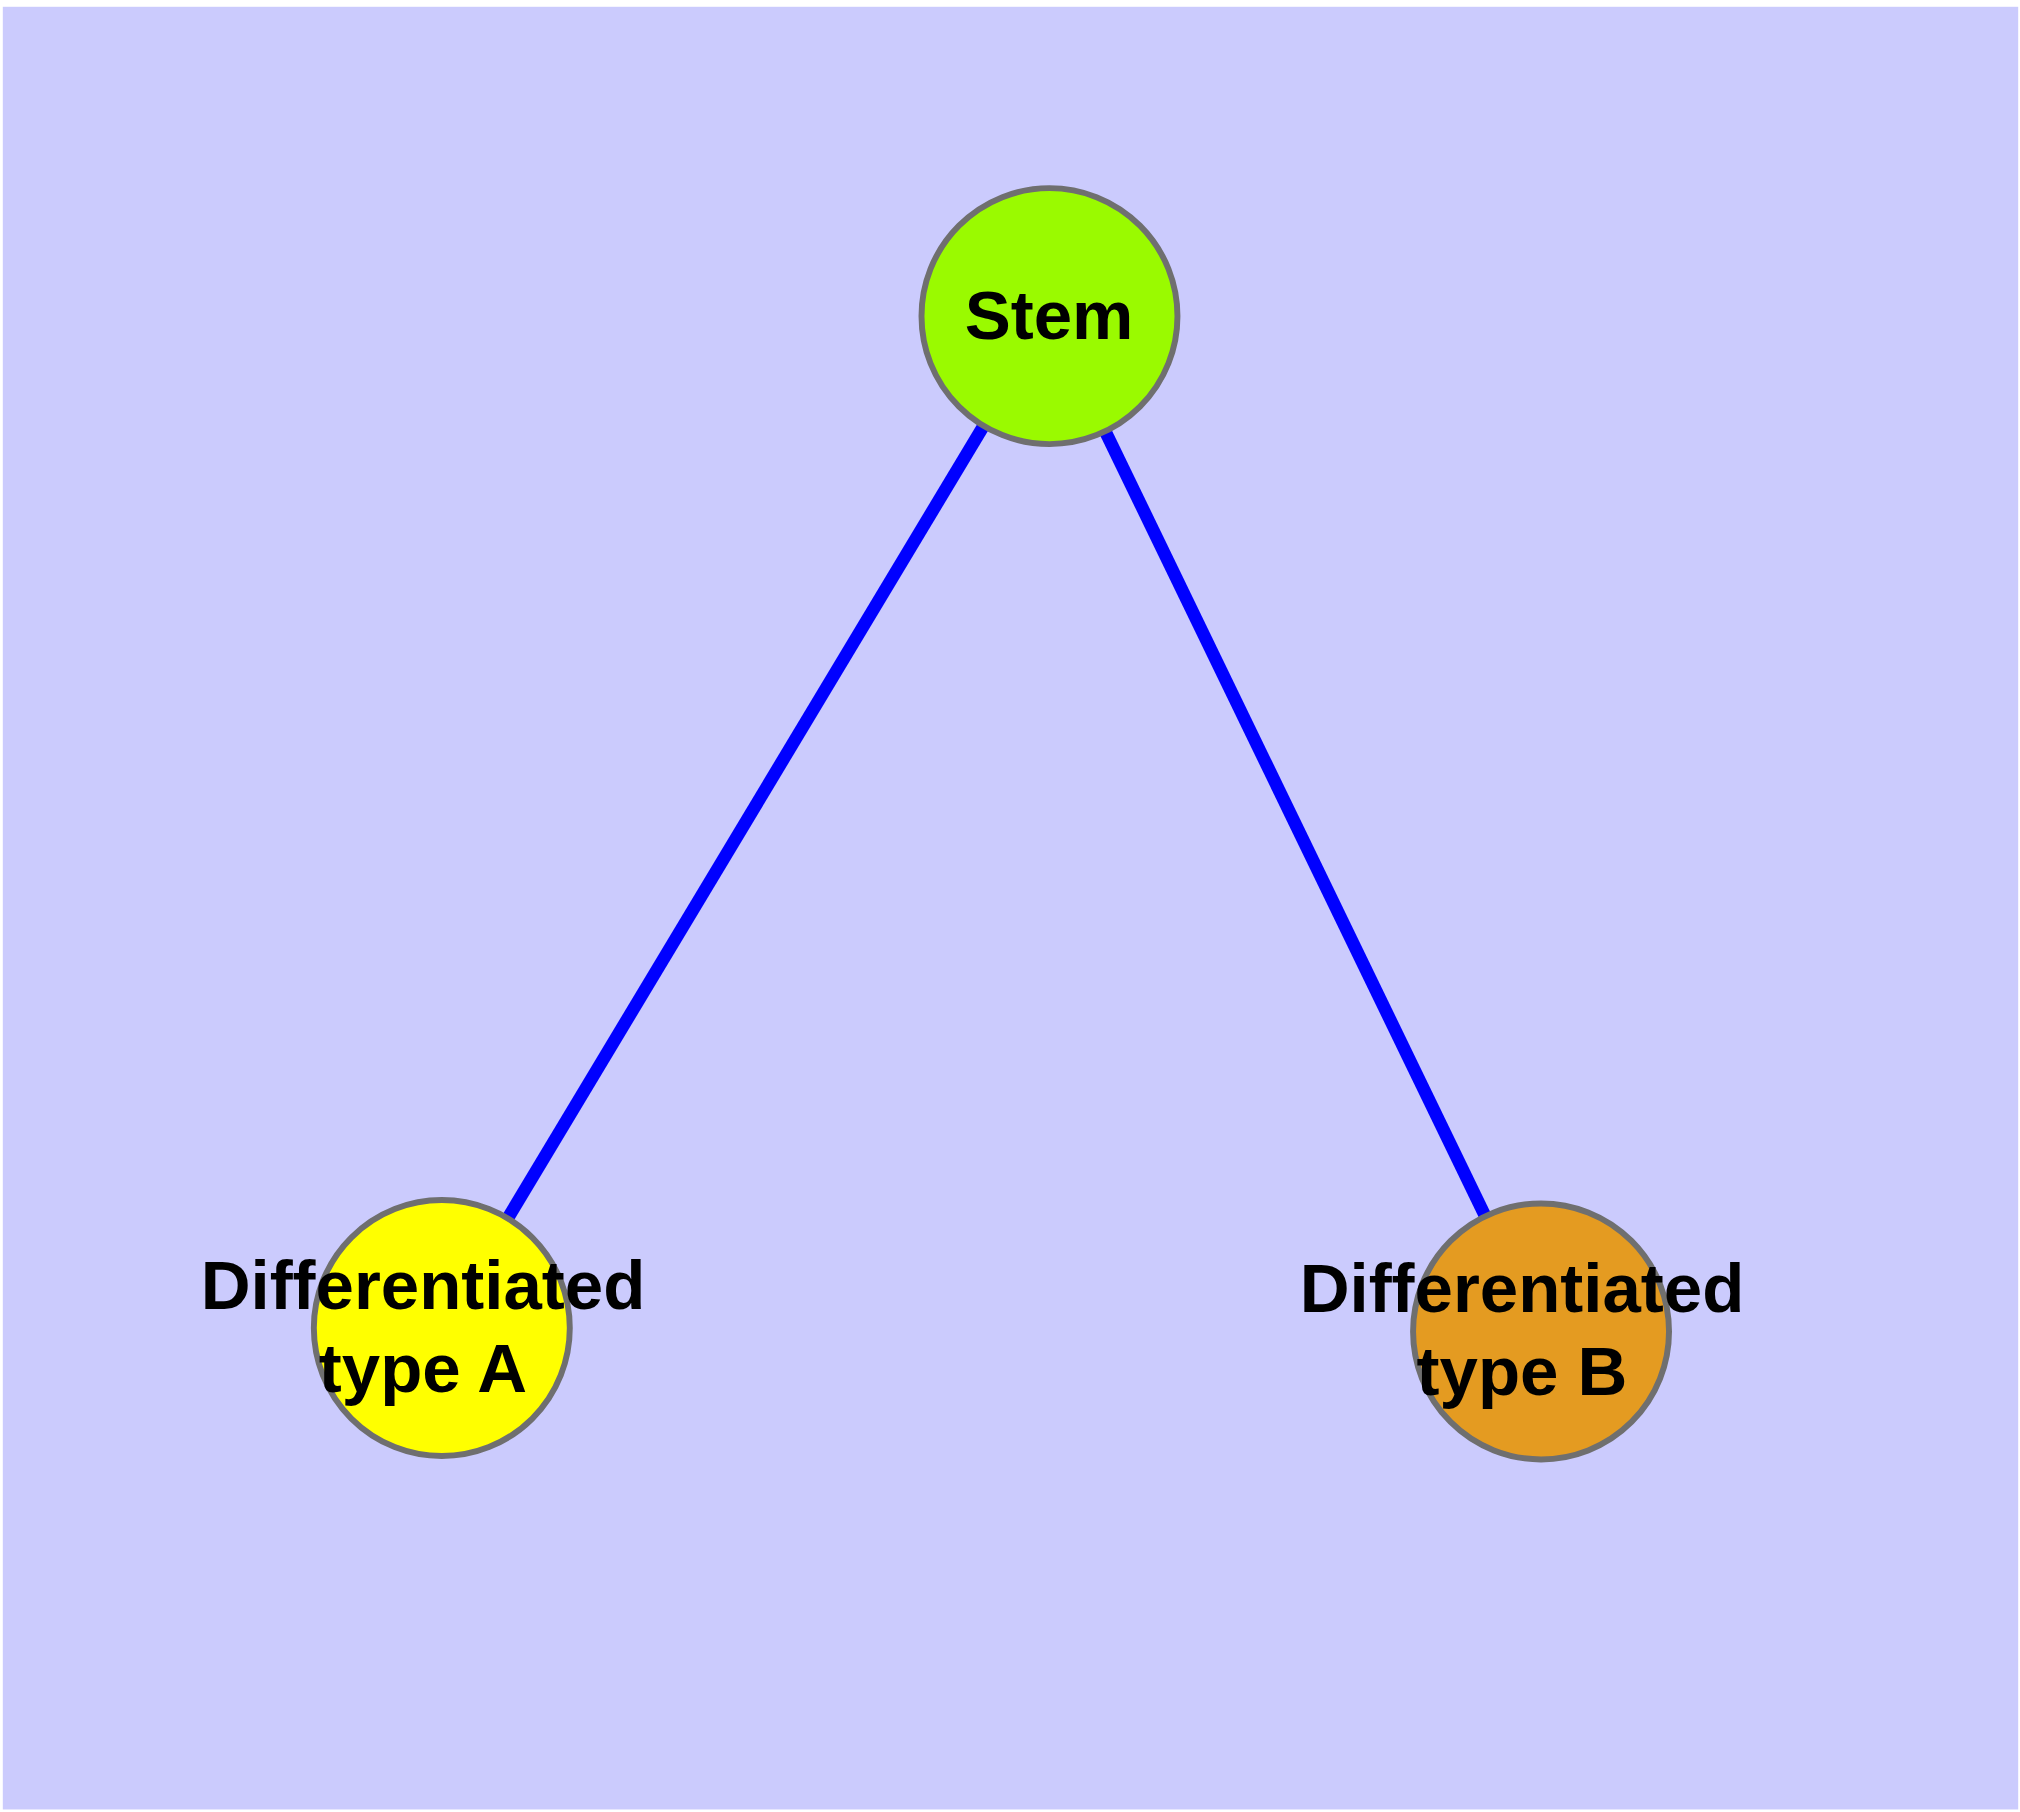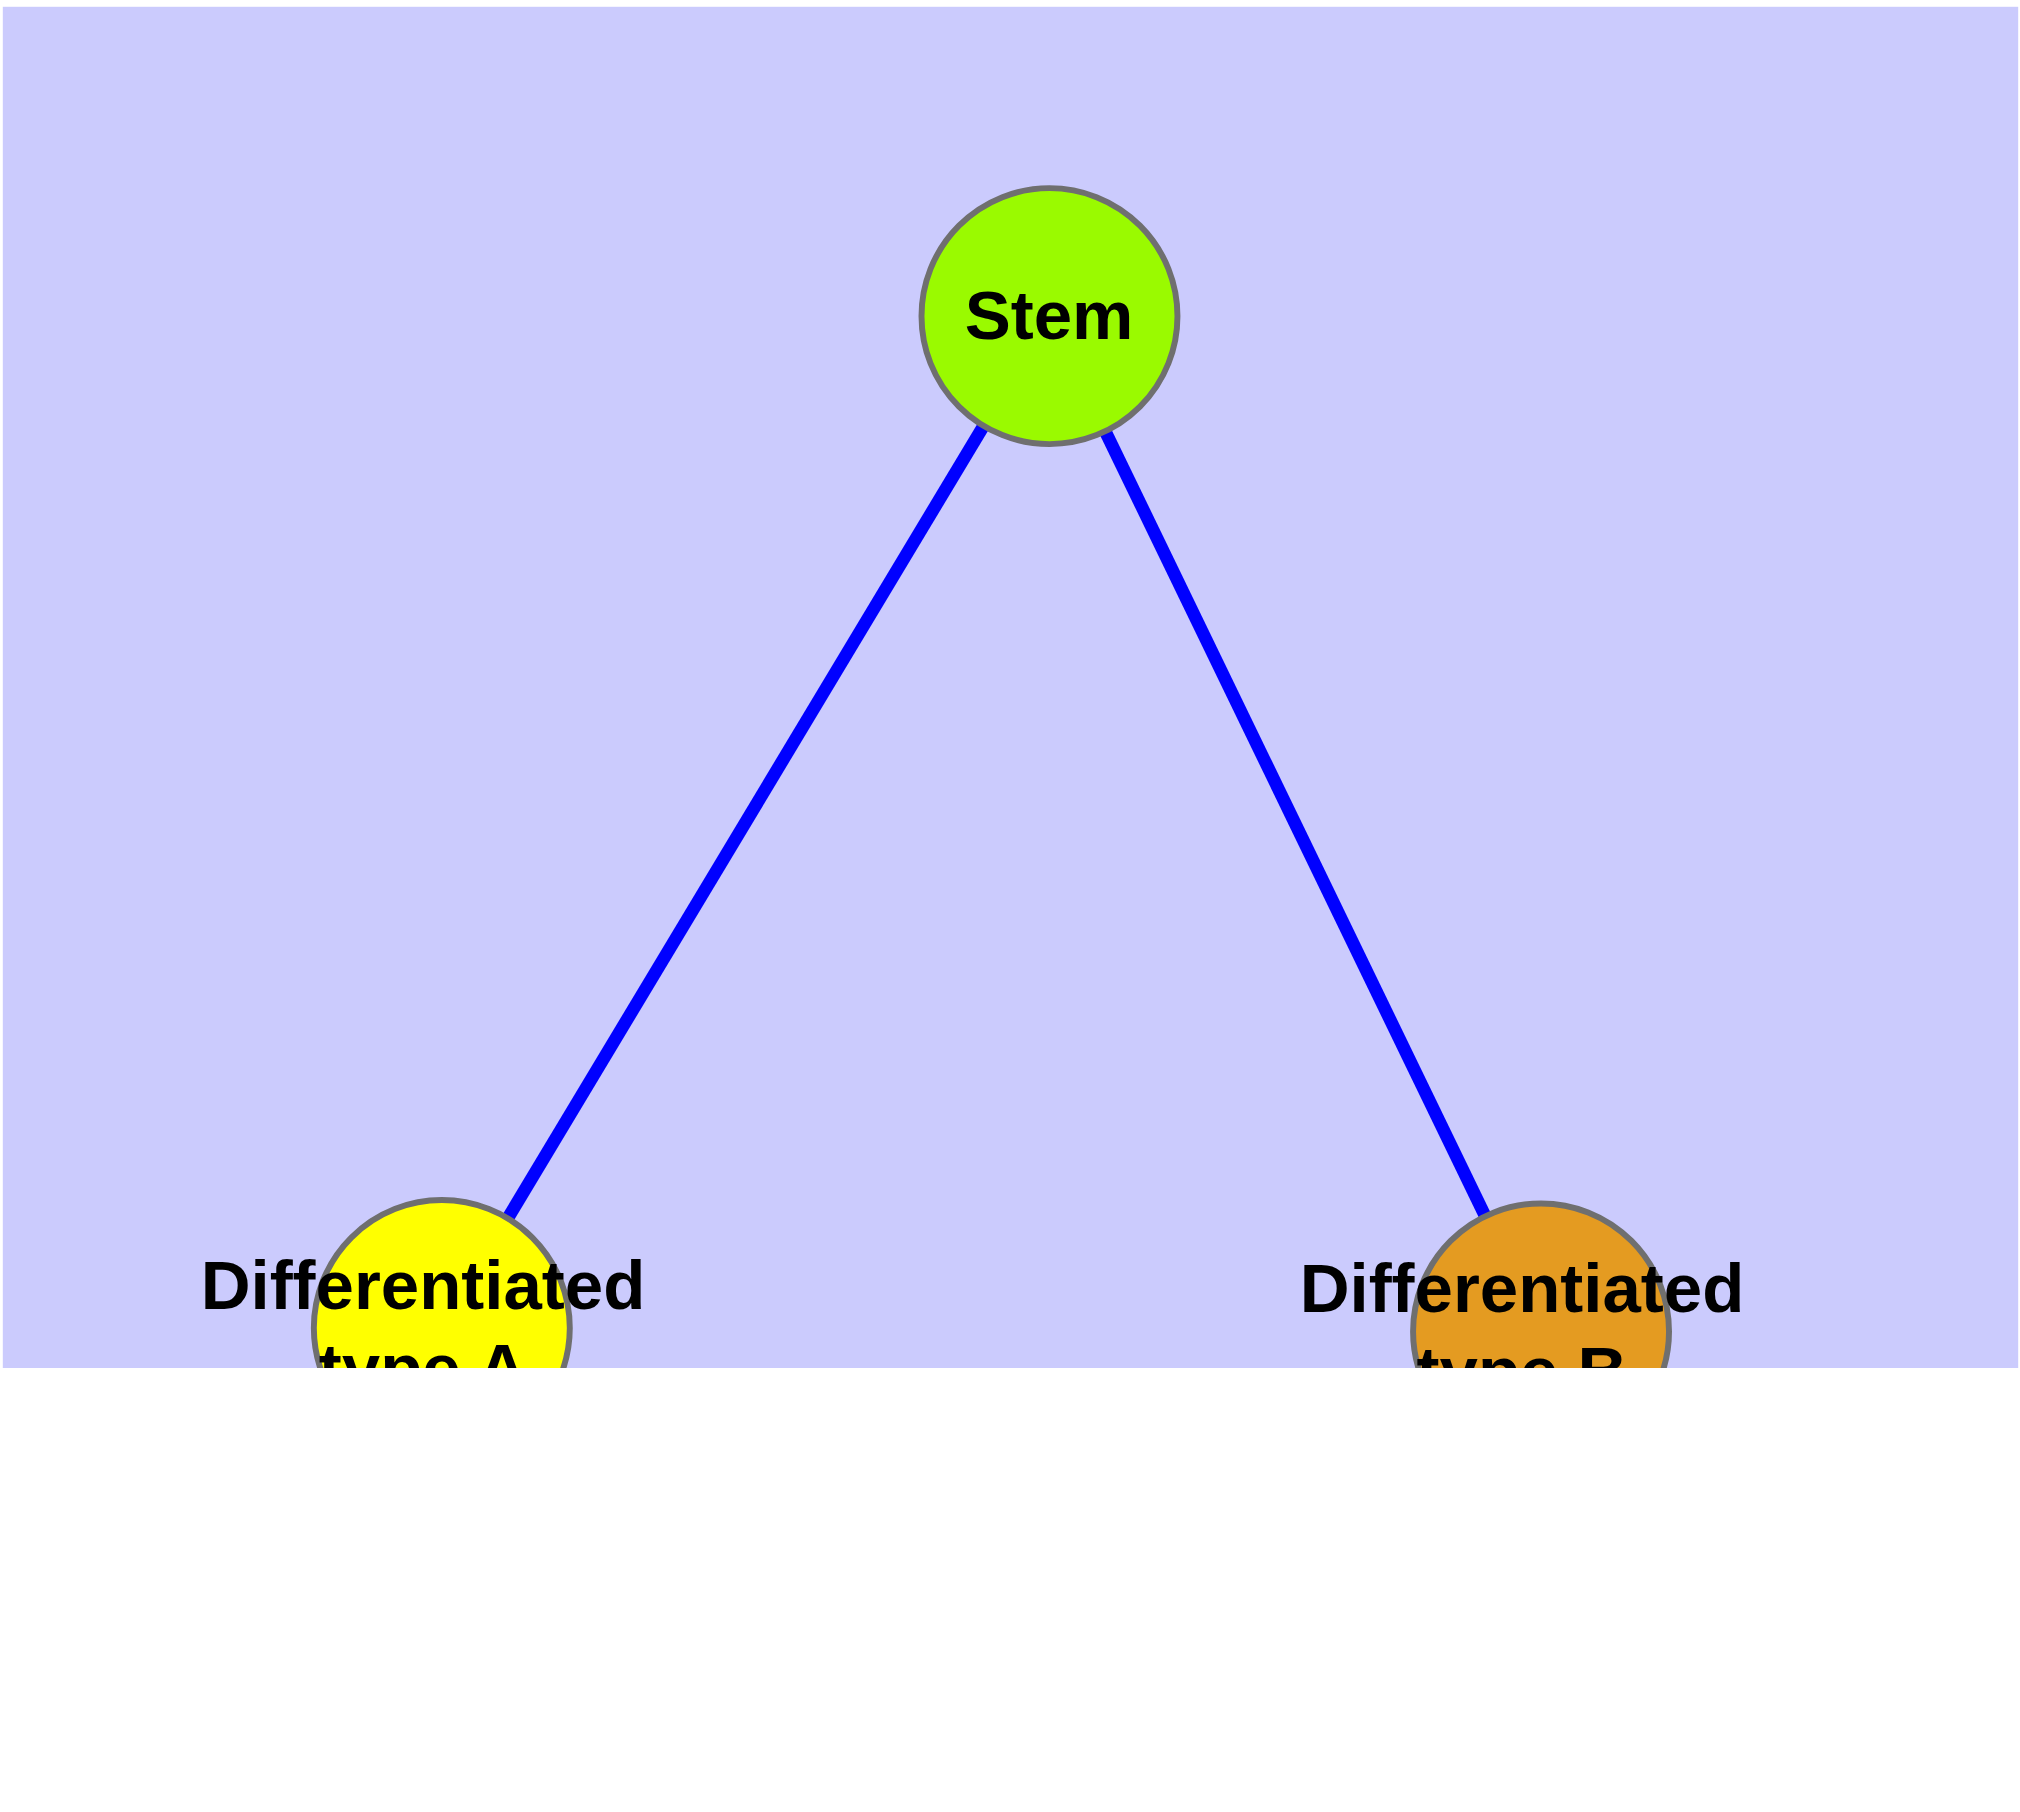--- a/index.html
+++ b/index.html
@@ -3,21 +3,21 @@
 <meta charset="utf-8">
 <style>
   html, body {
     margin: 0;
     padding: 0;
     background: #FFFFFF;
   }
   .canvas {
     position: relative;
     width: 2021px;
-    height: 1368px;
+    height: 1812px;
     overflow: hidden;
     background: #FFFFFF;
     font-family: "Liberation Sans", sans-serif;
   }
   .canvas svg {
     position: absolute;
     left: 0;
     top: 0;
     display: block;
   }

